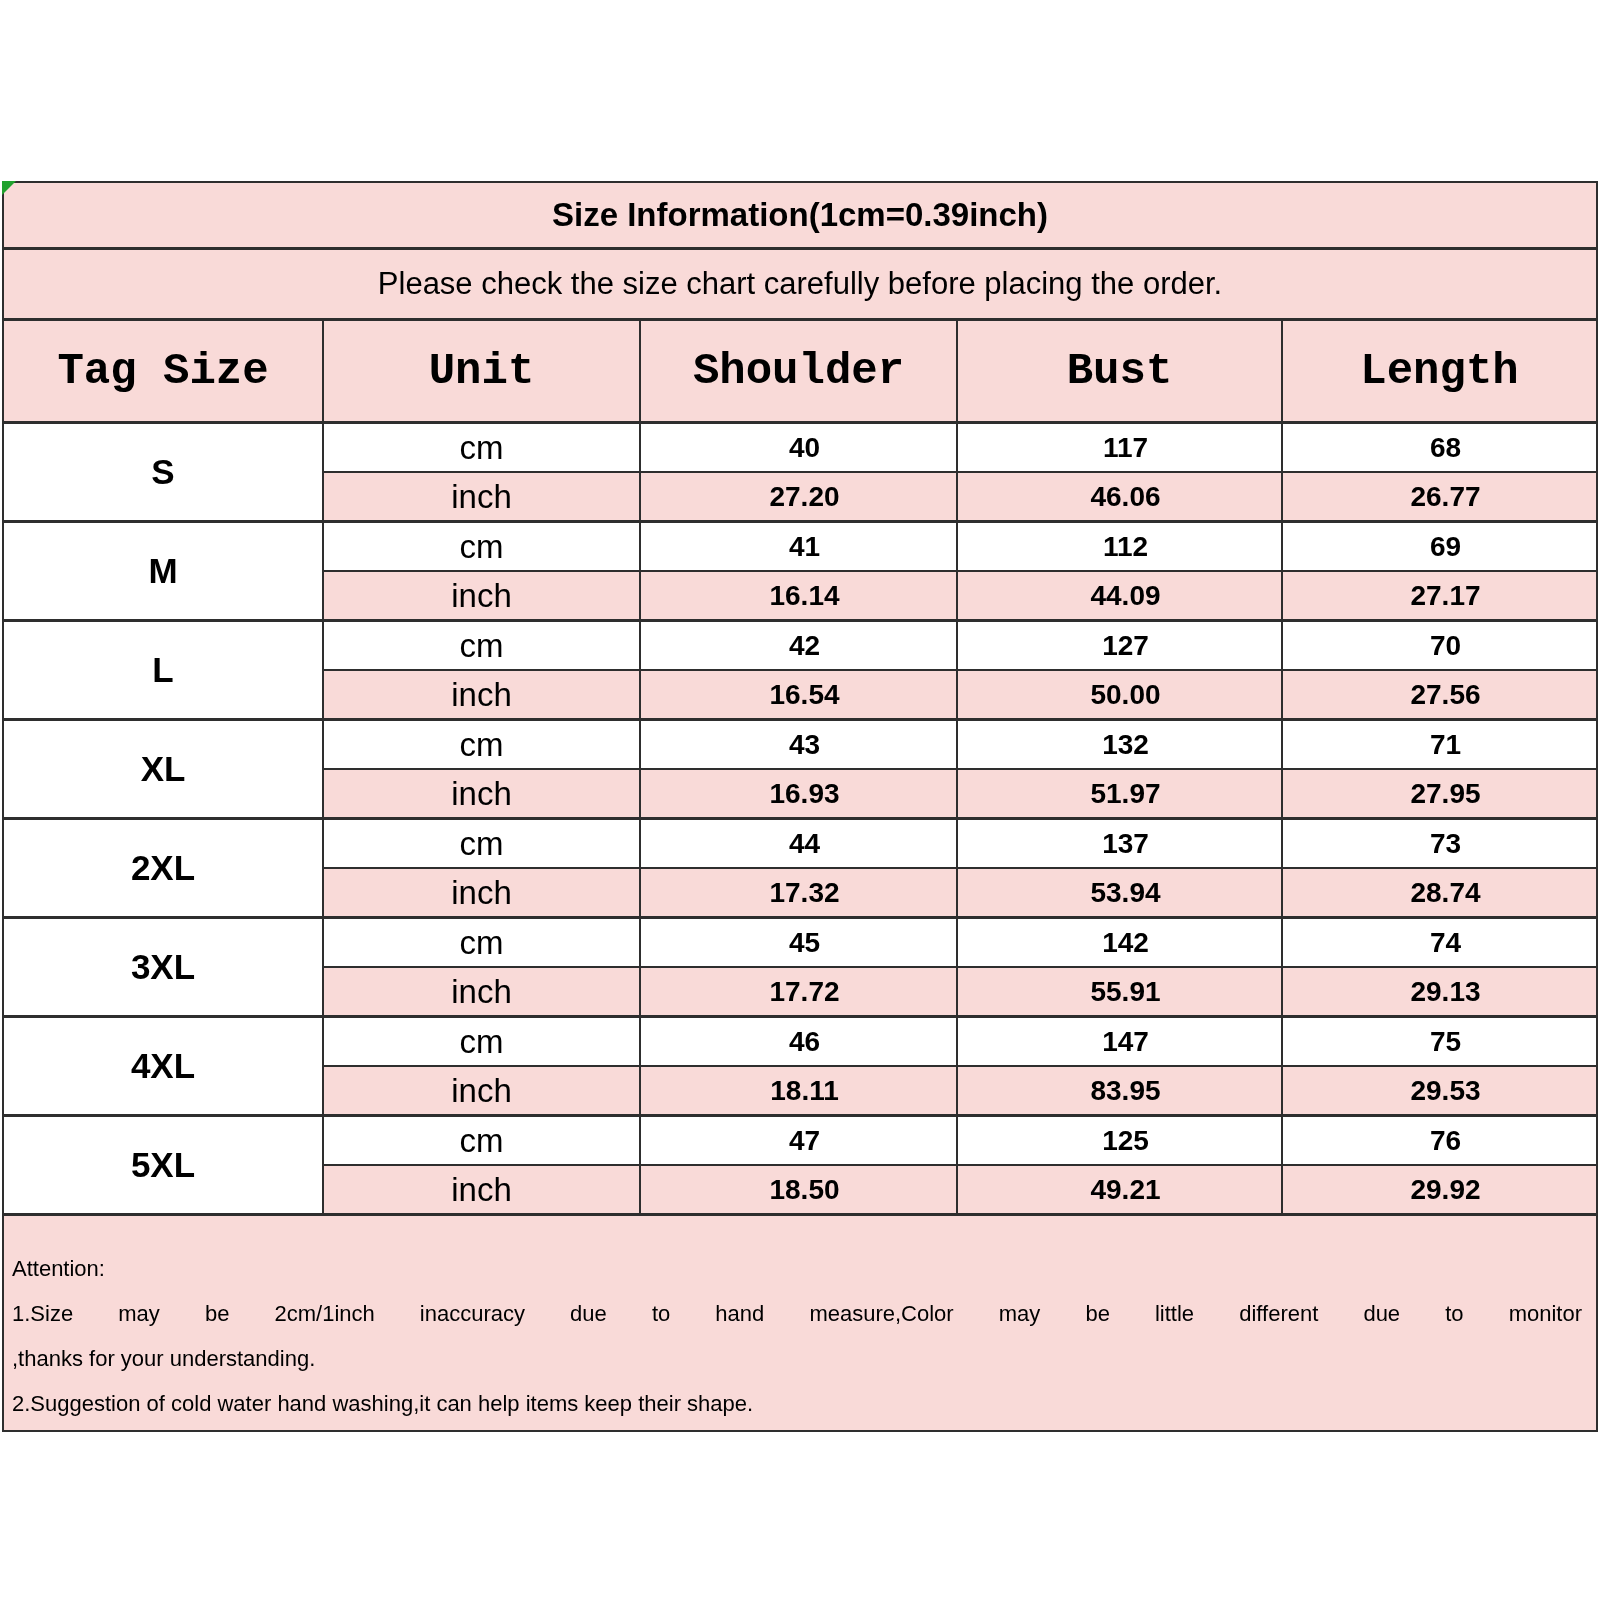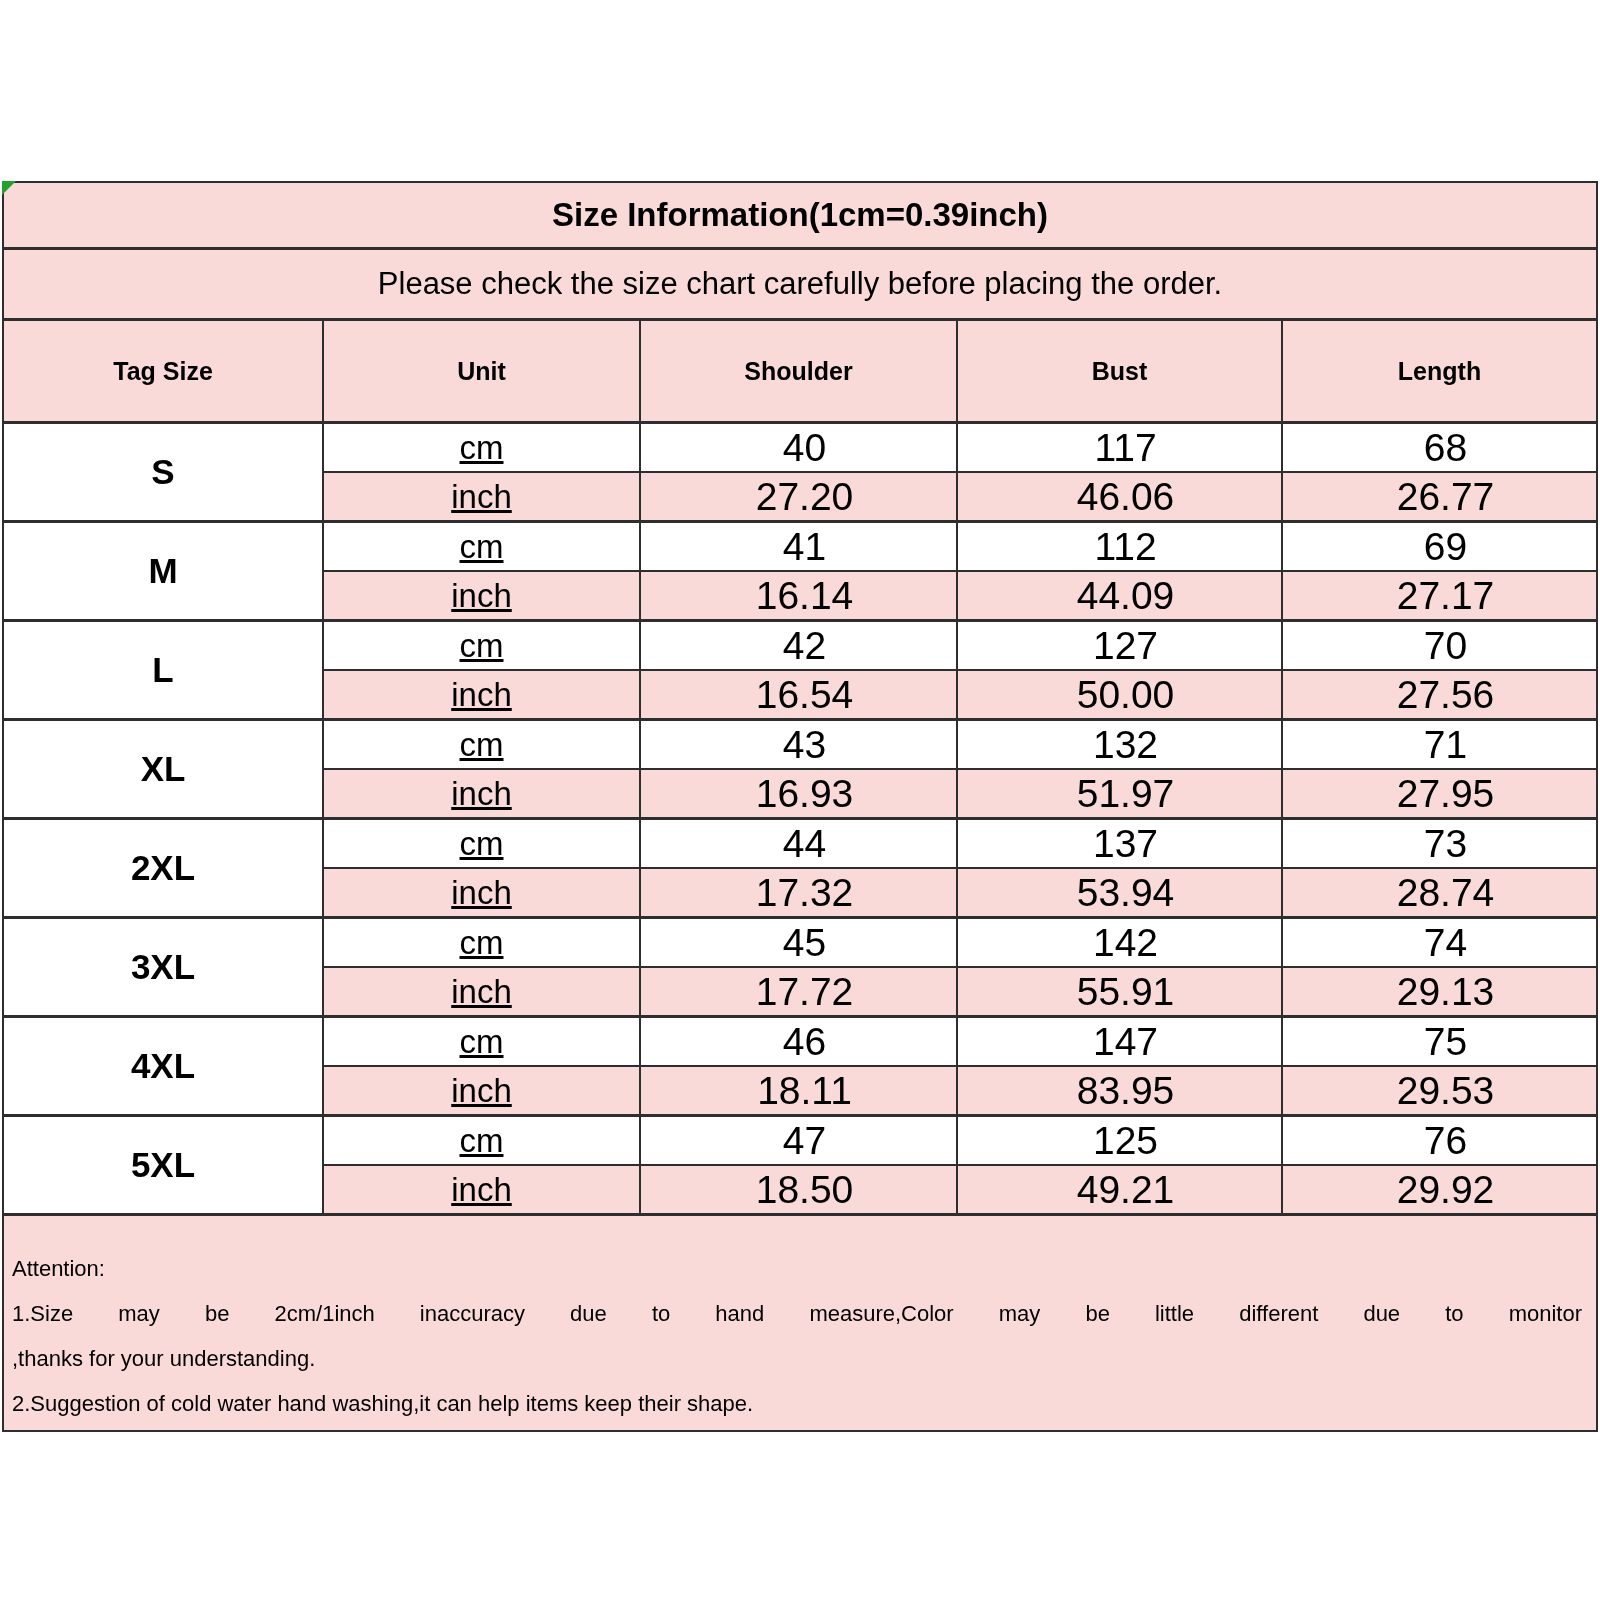--- a/index.html
+++ b/index.html
@@ -19,24 +19,24 @@
   .sheet{position:absolute;left:2px;top:181px;width:1596px;}
   table{border-collapse:collapse;table-layout:fixed;width:100%;}
   td,th{
     border:2px solid var(--border);
     text-align:center;vertical-align:middle;
     padding:0;overflow:hidden;white-space:nowrap;
   }
   .pink{background:var(--pink);}
   .title-cell{height:64px;font-size:33px;font-weight:bold;border-bottom:3px solid var(--border);}
   .subtitle-cell{height:68px;font-size:31px;font-weight:normal;border-bottom:3px solid var(--border);margin-top:24px;}
-  .header-cell{height:100px;font-size:25px;font-weight:bold;border-bottom:3px solid var(--border);}
+  .header-cell{height:100px;font-size:44px;font-weight:bold;border-bottom:3px solid var(--border);font-family:Liberation Mono, monospace;}
   .tag-cell{background:var(--paper);font-size:35px;font-weight:bold;border-bottom:3px solid var(--border);}
-  .unit-cell{font-size:33px;font-weight:normal;text-decoration:underline;}
-  .num-cell{font-size:39px;font-weight:normal;padding-left:12px;}
+  .unit-cell{font-size:33px;font-weight:normal;}
+  .num-cell{font-size:28px;font-weight:bold;padding-left:12px;}
   .row-cm td,.row-cm th{height:47px;}
   .row-inch td{height:47px;border-bottom:3px solid var(--border);}
   .row-cm .data{background:var(--paper);}
   .row-inch .data{background:var(--pink);}
   .attention-cell{
     background:var(--pink);
     border-top:3px solid var(--border);
     text-align:left;vertical-align:top;
     padding:30px 14px 4px 8px;
     height:158px;

